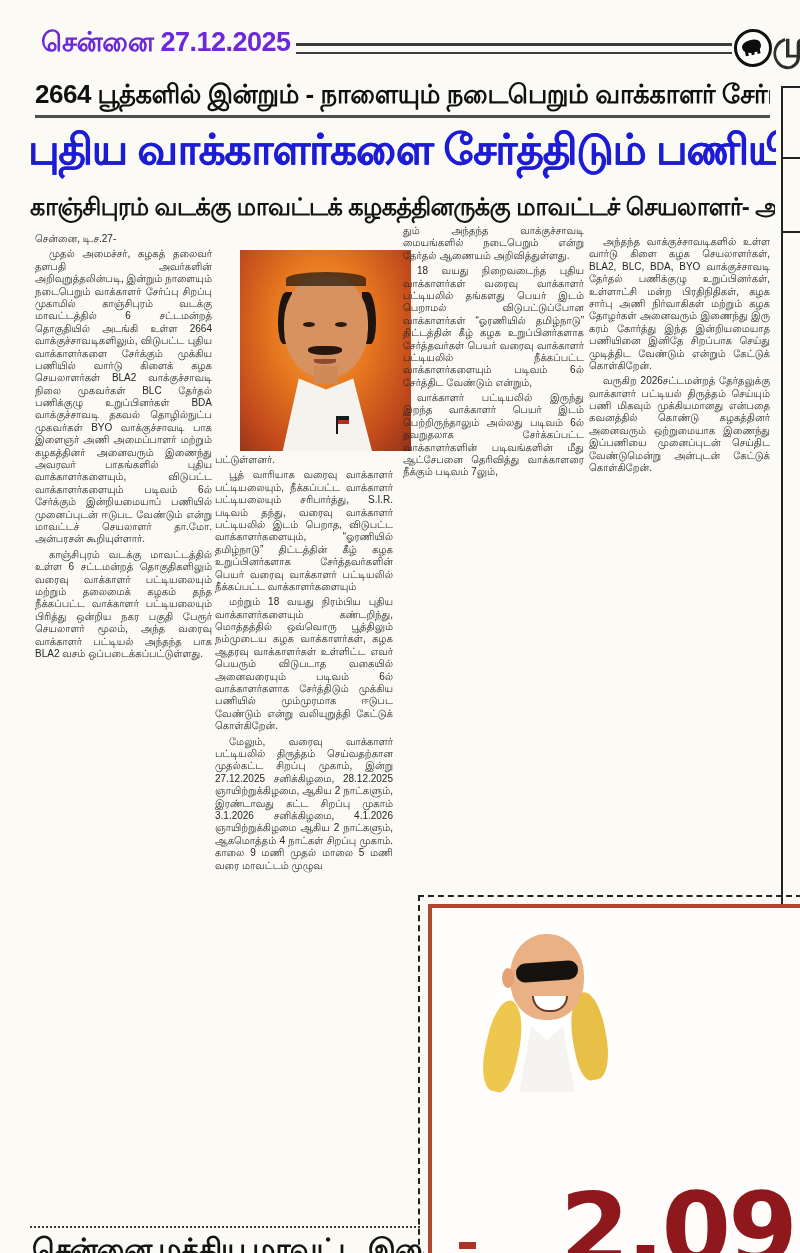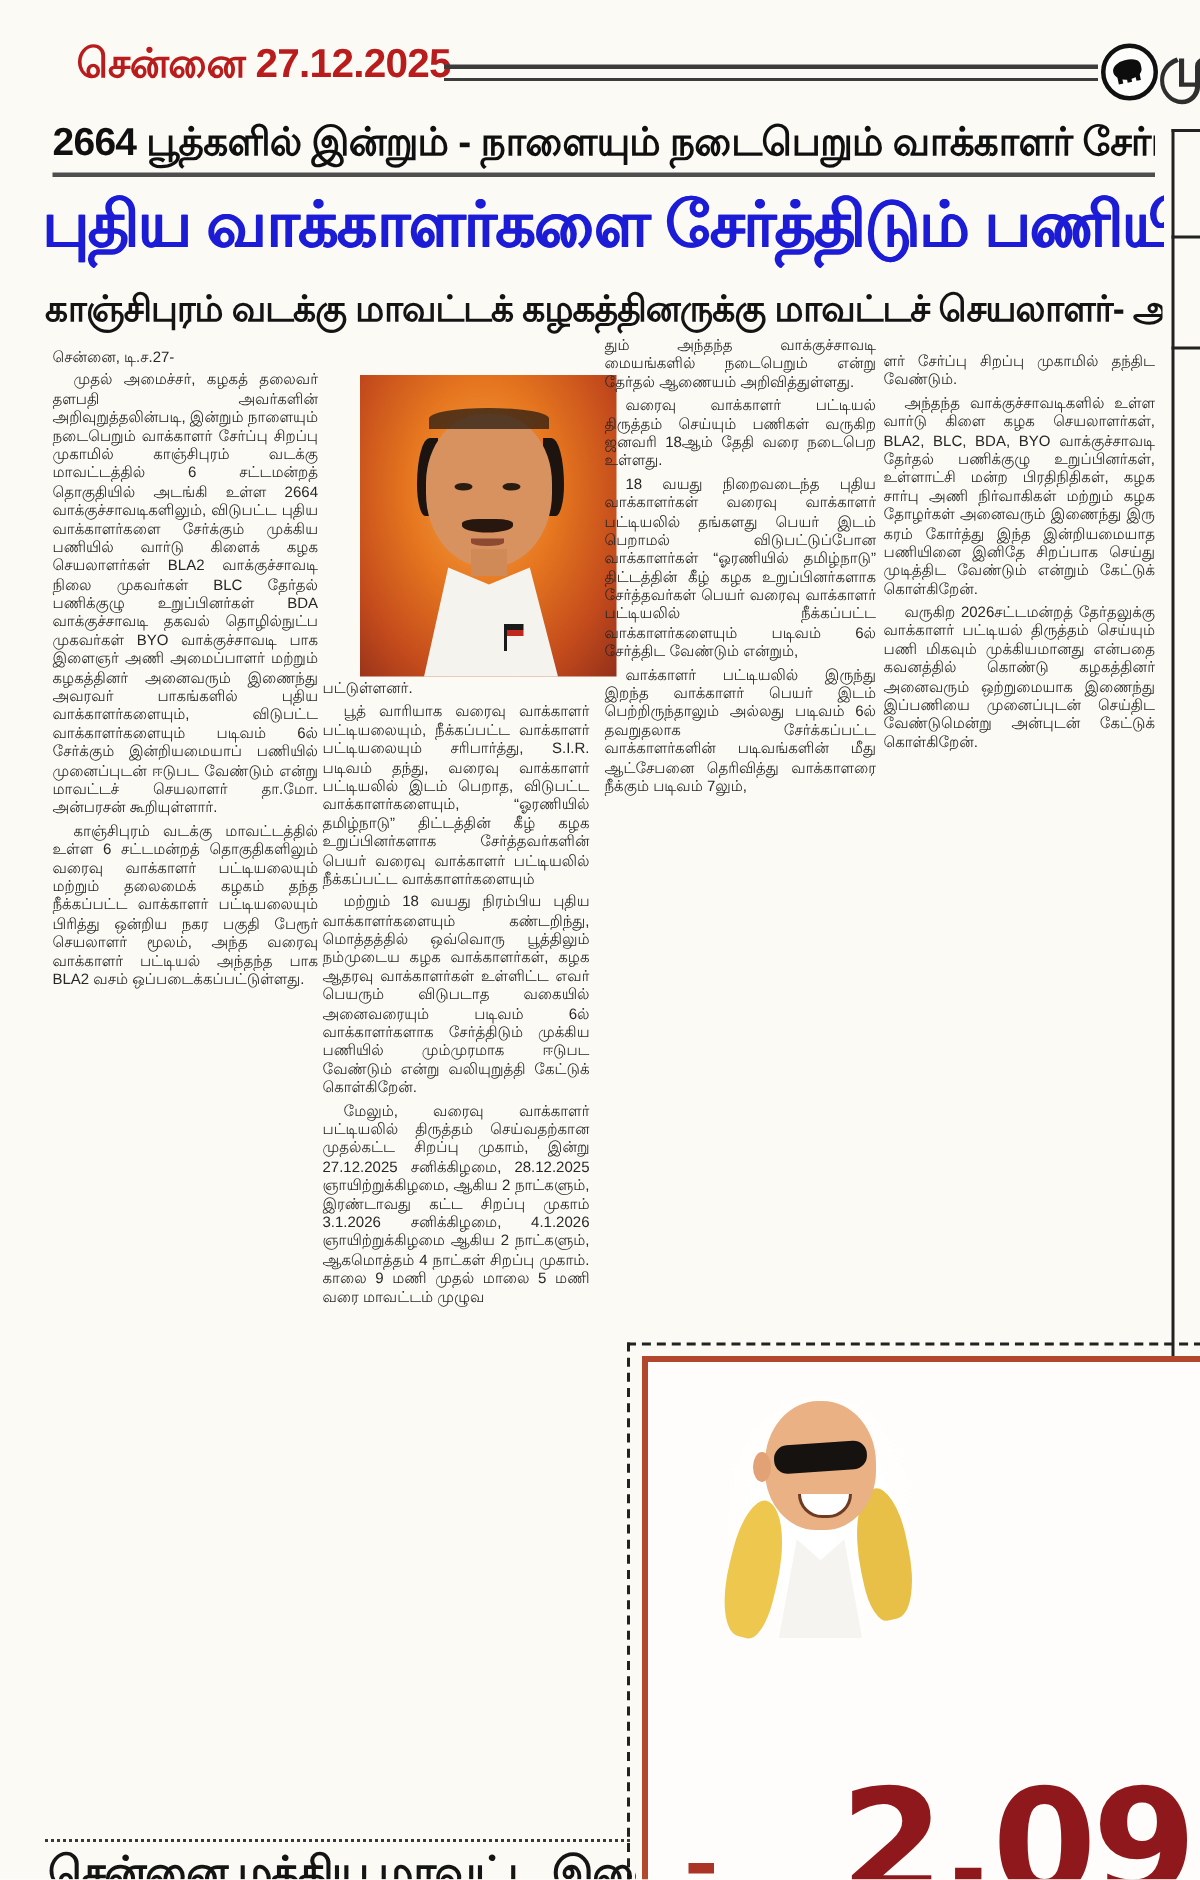--- a/index.html
+++ b/index.html
@@ -2,21 +2,21 @@
 <html><head>
 <meta charset="utf-8">
 <style>
   html,body{margin:0;padding:0;}
   #page{
     position:relative;width:800px;height:1253px;overflow:hidden;
     background:#fbfaf5;font-family:"Liberation Sans","DejaVu Sans",sans-serif;
     color:#222;
   }
   
-  .city-date{position:absolute;left:51px;top:27px;font-size:27px;font-weight:bold;color:#b91c1c;letter-spacing:-0.5px;}
+  .city-date{position:absolute;left:41px;top:27px;font-size:27px;font-weight:bold;color:#6d28d9;letter-spacing:-0.5px;}
   .mast-rule{position:absolute;left:296px;top:43px;width:436px;height:3px;border-top:3px solid #3c3c3c;border-bottom:2px solid #3c3c3c;padding-top:3px;box-sizing:content-box;background:transparent;}
   .logo-circle{position:absolute;left:734px;top:29px;width:32px;height:32px;border:3px solid #111;border-radius:50%;background:#fdfdfb;}
   .logo-blob{position:absolute;left:5px;top:8px;width:19px;height:13px;background:#0d0d0d;border-radius:55% 45% 50% 60%;transform:rotate(-12deg);}
   .logo-blob:after{content:"";position:absolute;left:2px;top:10px;width:3px;height:5px;background:#0d0d0d;box-shadow:6px 0 0 #0d0d0d,12px 0 0 #0d0d0d;}
   .mast-title{position:absolute;left:772px;top:24px;font-size:37px;font-weight:bold;color:#2f2f2f;white-space:nowrap;}
   
   .kicker{position:absolute;left:35px;top:79px;width:735px;text-align:center;font-size:26px;font-weight:800;color:#101010;letter-spacing:-0.5px;white-space:nowrap;overflow:hidden;}
   .head-rule{position:absolute;left:35px;top:115px;width:735px;border-top:3px solid #4e4e4e;}
   .main-head{position:absolute;left:28px;top:126px;width:748px;text-align:center;font-size:42px;font-weight:800;color:#1c1cd6;letter-spacing:-1px;white-space:nowrap;overflow:hidden;text-shadow:0.6px 0 0 #1c1cd6;}
   .sub-head{position:absolute;left:30px;top:193px;width:745px;text-align:center;font-size:24px;font-weight:800;color:#141414;letter-spacing:-0.6px;white-space:nowrap;overflow:hidden;}
@@ -109,27 +109,25 @@
 
   </div>
   <div class="col" id="col2">
     <p class="noindent">பட்டுள்ளனர்.</p>
     <p>பூத் வாரியாக வரைவு வாக்காளர் பட்டியலையும், நீக்கப்பட்ட வாக்காளர் பட்டியலையும் சரிபார்த்து, S.I.R. படிவம் தந்து, வரைவு வாக்காளர் பட்டியலில் இடம் பெறாத, விடுபட்ட வாக்காளர்களையும், “ஓரணியில் தமிழ்நாடு” திட்டத்தின் கீழ் கழக உறுப்பினர்களாக சேர்த்தவர்களின் பெயர் வரைவு வாக்காளர் பட்டியலில் நீக்கப்பட்ட வாக்காளர்களையும்</p>
     <p>மற்றும் 18 வயது நிரம்பிய புதிய வாக்காளர்களையும் கண்டறிந்து, மொத்தத்தில் ஒவ்வொரு பூத்திலும் நம்முடைய கழக வாக்காளர்கள், கழக ஆதரவு வாக்காளர்கள் உள்ளிட்ட எவர் பெயரும் விடுபடாத வகையில் அனைவரையும் படிவம் 6ல் வாக்காளர்களாக சேர்த்திடும் முக்கிய பணியில் மும்முரமாக ஈடுபட வேண்டும் என்று வலியுறுத்தி கேட்டுக் கொள்கிறேன்.</p>
     <p>மேலும், வரைவு வாக்காளர் பட்டியலில் திருத்தம் செய்வதற்கான முதல்கட்ட சிறப்பு முகாம், இன்று 27.12.2025 சனிக்கிழமை, 28.12.2025 ஞாயிற்றுக்கிழமை, ஆகிய 2 நாட்களும், இரண்டாவது கட்ட சிறப்பு முகாம் 3.1.2026 சனிக்கிழமை, 4.1.2026 ஞாயிற்றுக்கிழமை ஆகிய 2 நாட்களும், ஆகமொத்தம் 4 நாட்கள் சிறப்பு முகாம். காலை 9 மணி முதல் மாலை 5 மணி வரை மாவட்டம் முழுவ</p>
   </div>
   <div class="col" id="col3">
     <p class="noindent">தும் அந்தந்த வாக்குச்சாவடி மையங்களில் நடைபெறும் என்று தேர்தல் ஆணையம் அறிவித்துள்ளது.</p>
-    <p>வரைவு வாக்காளர் பட்டியல் திருத்தம் செய்யும் பணிகள் வருகிற ஜனவரி 18ஆம் தேதி வரை நடைபெற உள்ளது.</p>
     <p>18 வயது நிறைவடைந்த புதிய வாக்காளர்கள் வரைவு வாக்காளர் பட்டியலில் தங்களது பெயர் இடம் பெறாமல் விடுபட்டுப்போன வாக்காளர்கள் “ஓரணியில் தமிழ்நாடு” திட்டத்தின் கீழ் கழக உறுப்பினர்களாக சேர்த்தவர்கள் பெயர் வரைவு வாக்காளர் பட்டியலில் நீக்கப்பட்ட வாக்காளர்களையும் படிவம் 6ல் சேர்த்திட வேண்டும் என்றும்,</p>
     <p>வாக்காளர் பட்டியலில் இருந்து இறந்த வாக்காளர் பெயர் இடம் பெற்றிருந்தாலும் அல்லது படிவம் 6ல் தவறுதலாக சேர்க்கப்பட்ட வாக்காளர்களின் படிவங்களின் மீது ஆட்சேபனை தெரிவித்து வாக்காளரை நீக்கும் படிவம் 7லும்,</p>
 
   </div>
   <div class="col" id="col4">
-    <p class="noindent">ளர் சேர்ப்பு சிறப்பு முகாமில் தந்திட வேண்டும்.</p>
     <p>அந்தந்த வாக்குச்சாவடிகளில் உள்ள வார்டு கிளை கழக செயலாளர்கள், BLA2, BLC, BDA, BYO வாக்குச்சாவடி தேர்தல் பணிக்குழு உறுப்பினர்கள், உள்ளாட்சி மன்ற பிரதிநிதிகள், கழக சார்பு அணி நிர்வாகிகள் மற்றும் கழக தோழர்கள் அனைவரும் இணைந்து இரு கரம் கோர்த்து இந்த இன்றியமையாத பணியினை இனிதே சிறப்பாக செய்து முடித்திட வேண்டும் என்றும் கேட்டுக் கொள்கிறேன்.</p>
     <p>வருகிற 2026சட்டமன்றத் தேர்தலுக்கு வாக்காளர் பட்டியல் திருத்தம் செய்யும் பணி மிகவும் முக்கியமானது என்பதை கவனத்தில் கொண்டு கழகத்தினர் அனைவரும் ஒற்றுமையாக இணைந்து இப்பணியை முனைப்புடன் செய்திட வேண்டுமென்று அன்புடன் கேட்டுக் கொள்கிறேன்.</p>
 
   </div>
 
   <div class="dot-rule-left"></div>
   <div class="ad-dashed"></div>
 
   <div class="ad-box">
     <div class="photo2">

